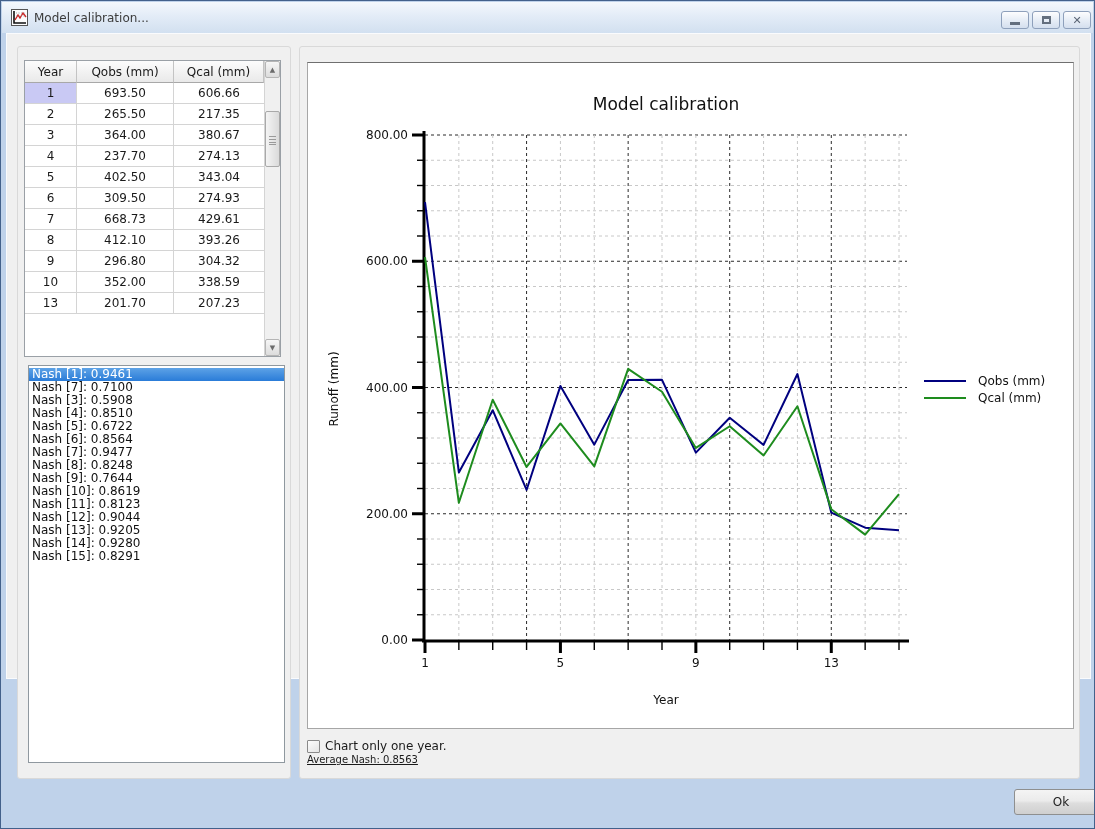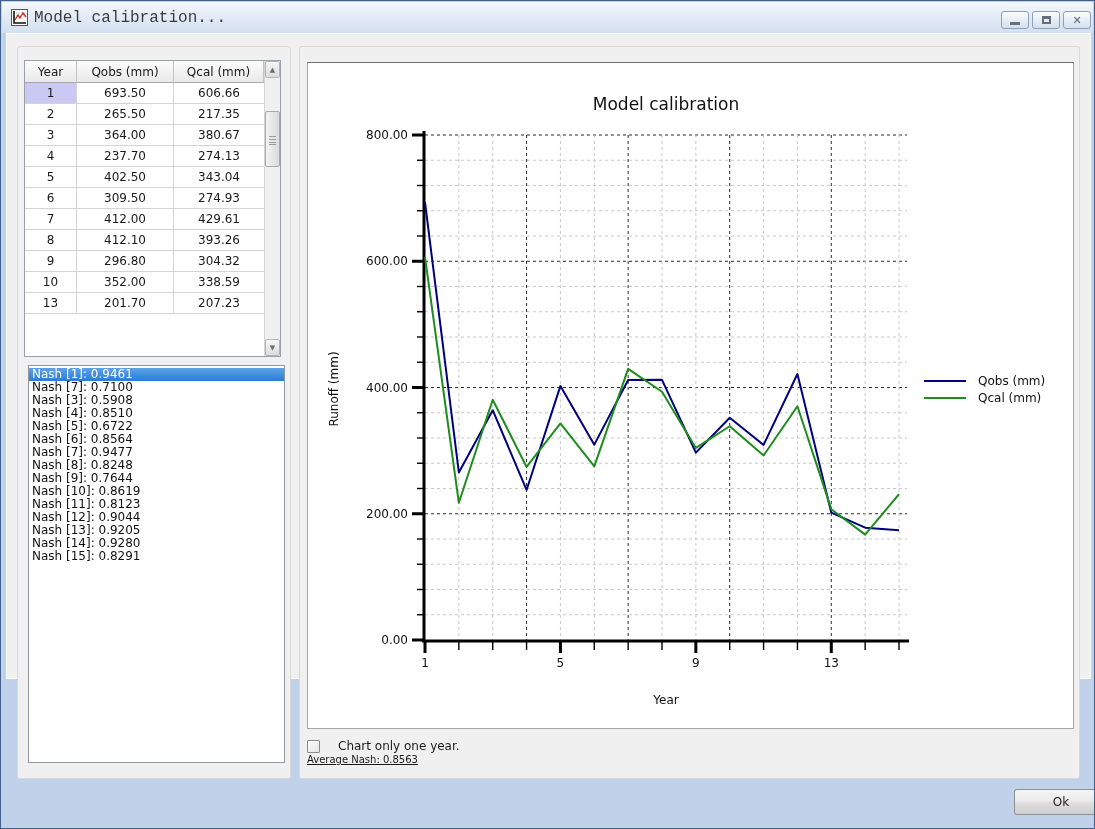--- a/index.html
+++ b/index.html
@@ -5,21 +5,21 @@
   * { margin:0; padding:0; box-sizing:border-box; }
   body { font-family:"DejaVu Sans", sans-serif; background:#fff; }
 
   .window { position:relative; width:1095px; height:829px;
     border:1px solid #43618b; background:#bfd2ea; overflow:hidden; }
 
   .titlebar { position:absolute; left:1px; top:1px; right:1px; height:31px;
     background:linear-gradient(#f4f8fc,#e3ecf7 45%,#d2e0f0);
     display:flex; align-items:center; padding-left:9px; }
   .title-icon { width:17px; height:17px; margin-right:6px; flex:0 0 auto; }
-  .title-text { font-size:16px; color:#3c3c3c;font-family:Liberation Mono, monospace; }
+  .title-text { font-size:12px; color:#3c3c3c; }
 
   .winbtns { position:absolute; right:3px; top:10px; display:flex; gap:3px; }
   .winbtn { width:28px; height:18px; border:1px solid #8ea0bb; border-radius:3px;
     background:linear-gradient(#fdfdfe,#e9eff7 45%,#d4dfee);
     display:flex; align-items:center; justify-content:center;
     color:#5a6575; font-size:10px; line-height:1; cursor:default; }
   .glyph-min { width:10px; height:3px; background:#646f7e; margin-top:6px; }
   .glyph-max { width:9px; height:8px; border:2px solid #646f7e; border-top-width:3px; }
   .glyph-close { font-weight:bold; font-size:11px; }
 
@@ -62,21 +62,21 @@
   .nash-item { font-size:12px; line-height:13px; height:13px; color:#111;
     padding-left:3px; white-space:nowrap; }
   .nash-item.selected { color:#fff;
     background:linear-gradient(#5da2e6,#2a7cd8); }
 
   
   .chartbox { position:absolute; left:300px; top:28px; width:767px; height:667px;
     background:#fff; border:1px solid #a6a6a6; border-top-color:#6f6f6f; }
 
   .footer-check { position:absolute; left:300px; top:705px; display:flex;
-    align-items:center; gap:18px; font-size:12px; color:#1a1a1a; }
+    align-items:center; gap:5px; font-size:12px; color:#1a1a1a; }
   .checkbox { width:13px; height:13px; border:1px solid #8a8a8a;
     background:linear-gradient(145deg,#fdfdfd,#e4e4e4); border-radius:1px; }
   .avg-nash { position:absolute; left:300px; top:720px; font-size:10px; color:#1a1a1a;text-decoration:underline; }
 
   .ok-button { position:absolute; left:1007px; top:755px; width:94px; height:26px;
     border:1px solid #8e8f8f; border-radius:3px; font-size:12px; color:#222;
     background:linear-gradient(#f4f4f4,#ebebeb 45%,#dddddd 55%,#cfcfcf);
     display:flex; align-items:center; justify-content:center; cursor:default;
     font-family:"DejaVu Sans", sans-serif; }
 </style>
@@ -143,21 +143,21 @@
             <div class="tcell c-qobs">402.50</div>
             <div class="tcell c-qcal">343.04</div>
           </div>
           <div class="trow">
             <div class="tcell c-year">6</div>
             <div class="tcell c-qobs">309.50</div>
             <div class="tcell c-qcal">274.93</div>
           </div>
           <div class="trow">
             <div class="tcell c-year">7</div>
-            <div class="tcell c-qobs">412.00</div>
+            <div class="tcell c-qobs">668.73</div>
             <div class="tcell c-qcal">429.61</div>
           </div>
           <div class="trow">
             <div class="tcell c-year">8</div>
             <div class="tcell c-qobs">412.10</div>
             <div class="tcell c-qcal">393.26</div>
           </div>
           <div class="trow">
             <div class="tcell c-year">9</div>
             <div class="tcell c-qobs">296.80</div>

